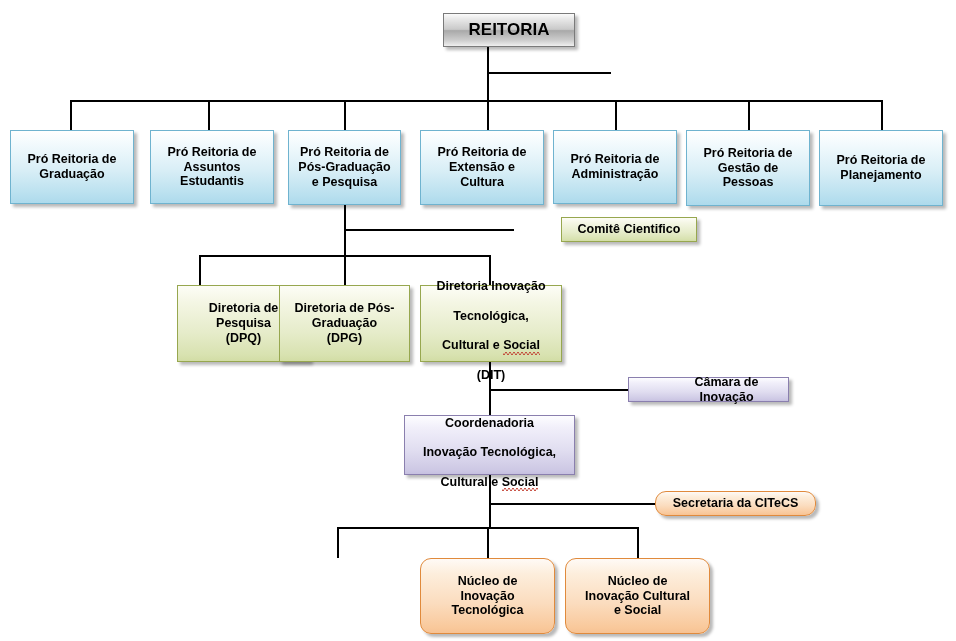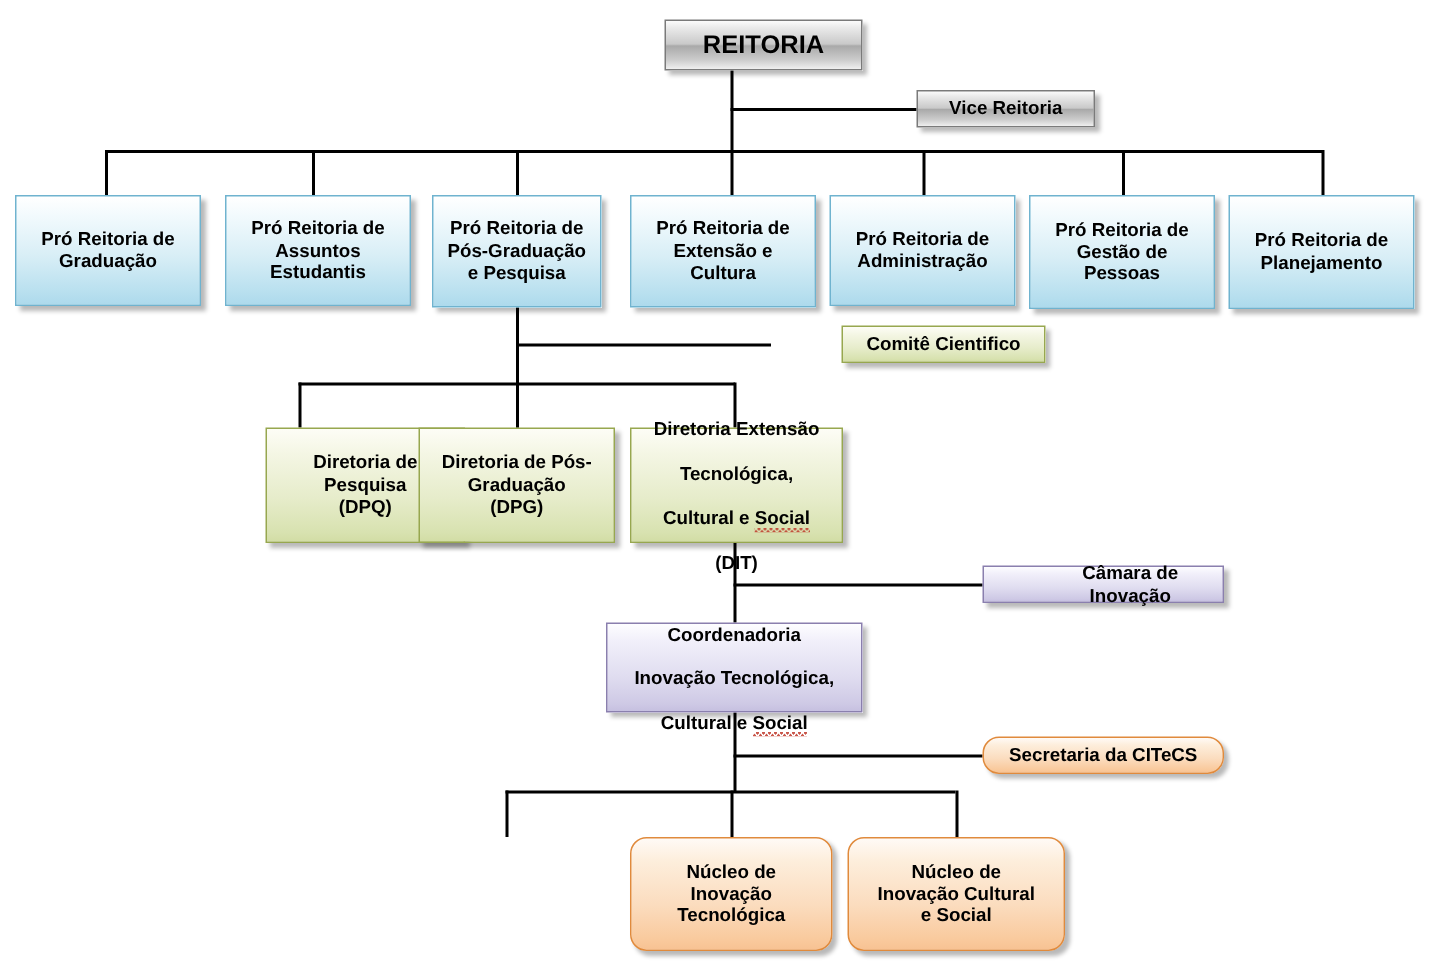--- a/index.html
+++ b/index.html
@@ -168,23 +168,20 @@
 
   <div class="ln h" style="left:337px; top:527px; width:300px;"></div>
   <div class="ln v" style="left:337px; top:527px; height:31px;"></div>
   <div class="ln v" style="left:487px; top:527px; height:31px;"></div>
   <div class="ln v" style="left:637px; top:527px; height:31px;"></div>
 
   <div class="node gray sh" style="left:443px; top:13px; width:132px; height:34px;">
     <span class="lbl">REITORIA</span>
   </div>
 
-  <div class="node gray small sh" style="left:611px; top:60px; width:119px; height:25px;">
-    <span class="lbl">Vice Reitoria</span>
-  </div>
 
   <div class="node blue sh" style="left:10px; top:130px; width:124px; height:74px;">
     <span class="lbl">Pró Reitoria de
 Graduação</span>
   </div>
 
   <div class="node blue sh" style="left:150px; top:130px; width:124px; height:74px;">
     <span class="lbl">Pró Reitoria de
 Assuntos
 Estudantis</span>
@@ -229,28 +226,28 @@
   </div>
 
   <div class="node green sh" style="left:279px; top:285px; width:131px; height:77px;">
     <span class="lbl">Diretoria de Pós-
 Graduação
 (DPG)</span>
   </div>
 
   <div class="node green sh" style="left:420px; top:285px; width:142px; height:77px;">
     <span class="lbl">
-      <span>Diretoria Extensão</span><br>
+      <span>Diretoria Inovação</span><br>
       <span>Tecnológica,</span><br>
       <span>Cultural e </span><span class="sq">Social</span><br>
       <span>(DIT)</span>
     </span>
   </div>
 
-  <div class="node purple side sh" style="left:655px; top:377px; width:161px; height:25px;padding-left:44px;">
+  <div class="node purple side sh" style="left:628px; top:377px; width:161px; height:25px;padding-left:44px;">
     <span class="lbl">Câmara de Inovação</span>
   </div>
 
   <div class="node purple sh" style="left:404px; top:415px; width:171px; height:60px;">
     <span class="lbl">
       <span>Coordenadoria</span><br>
       <span>Inovação Tecnológica,</span><br>
       <span>Cultural e </span><span class="sq">Social</span>
     </span>
   </div>

